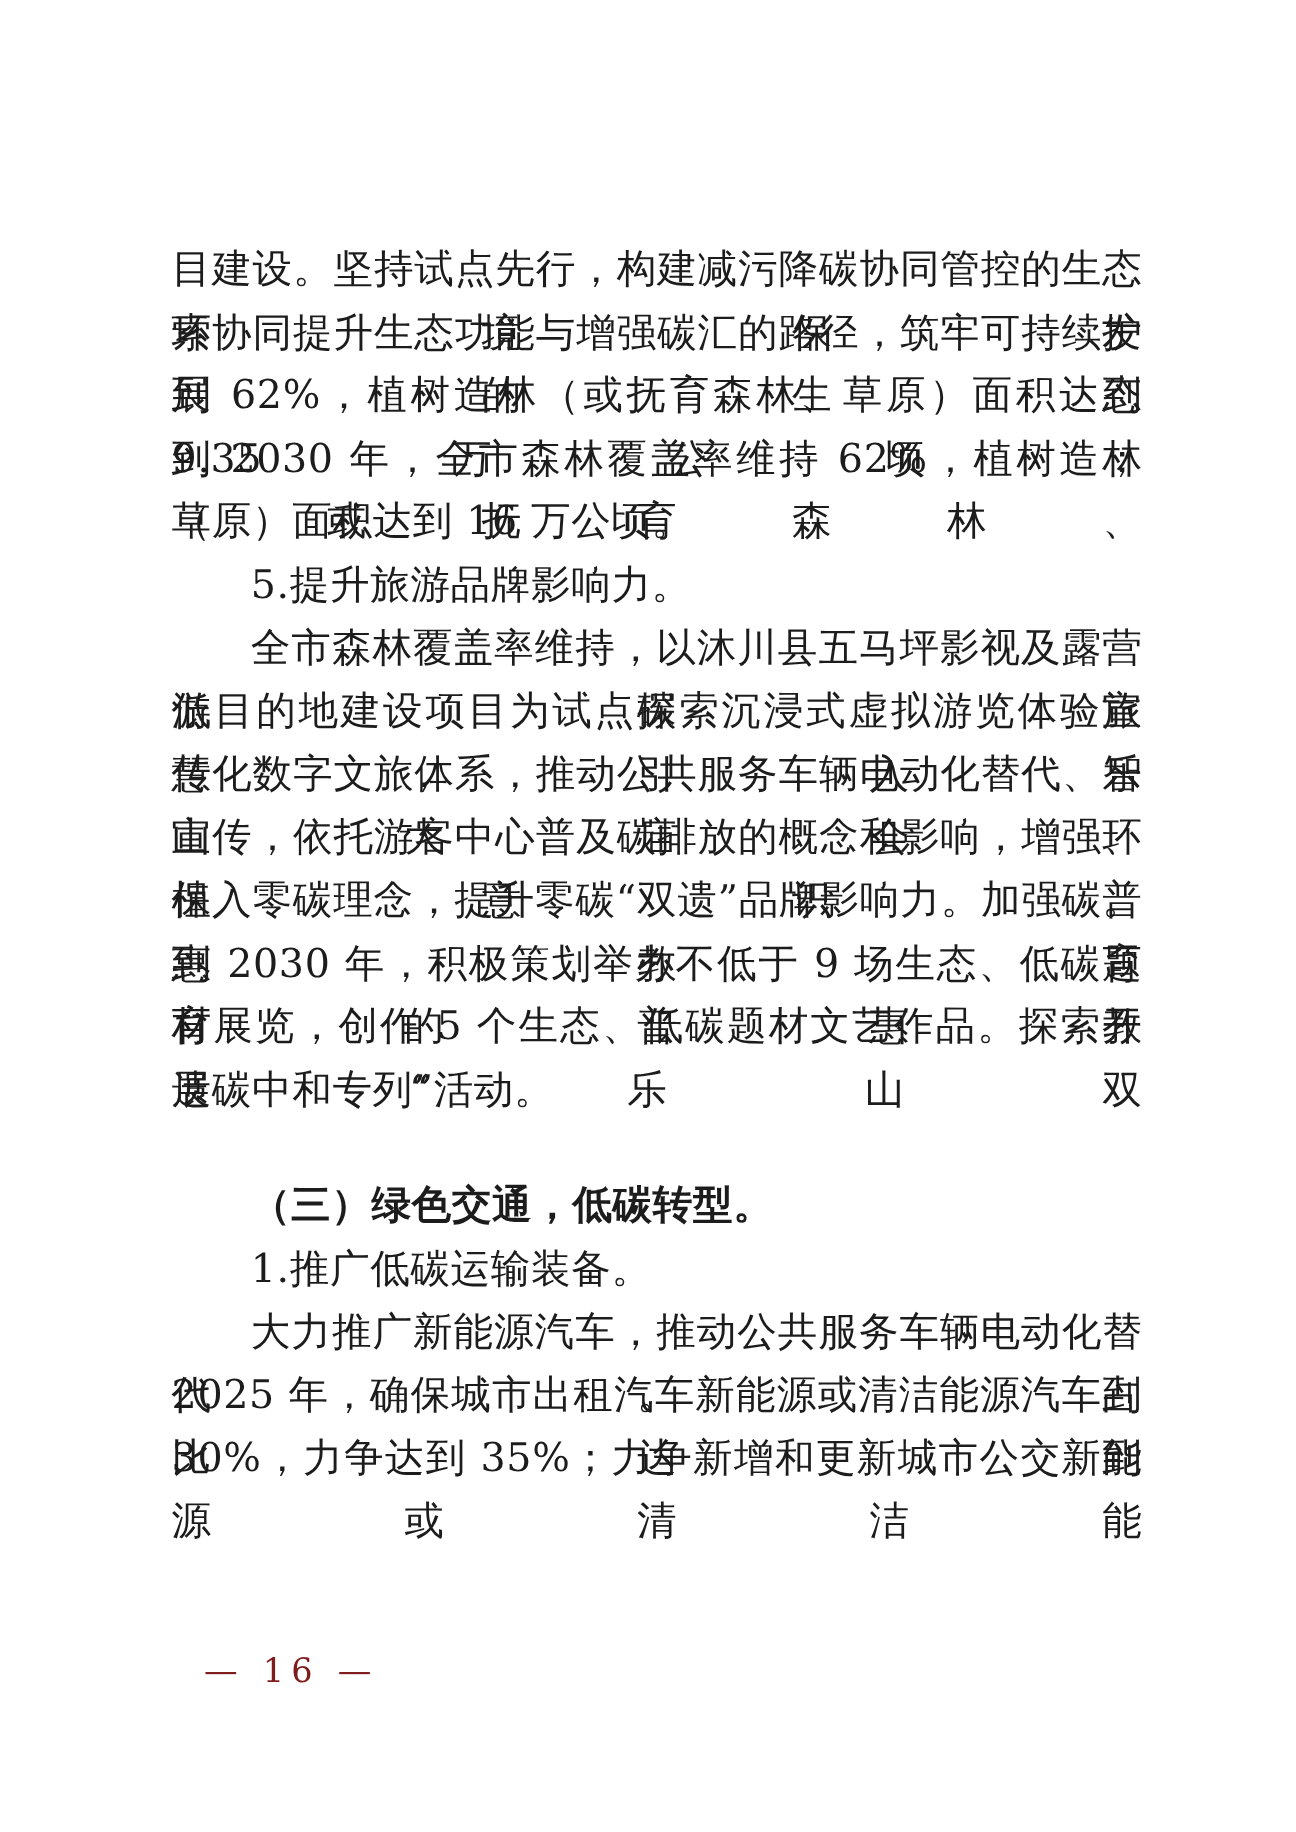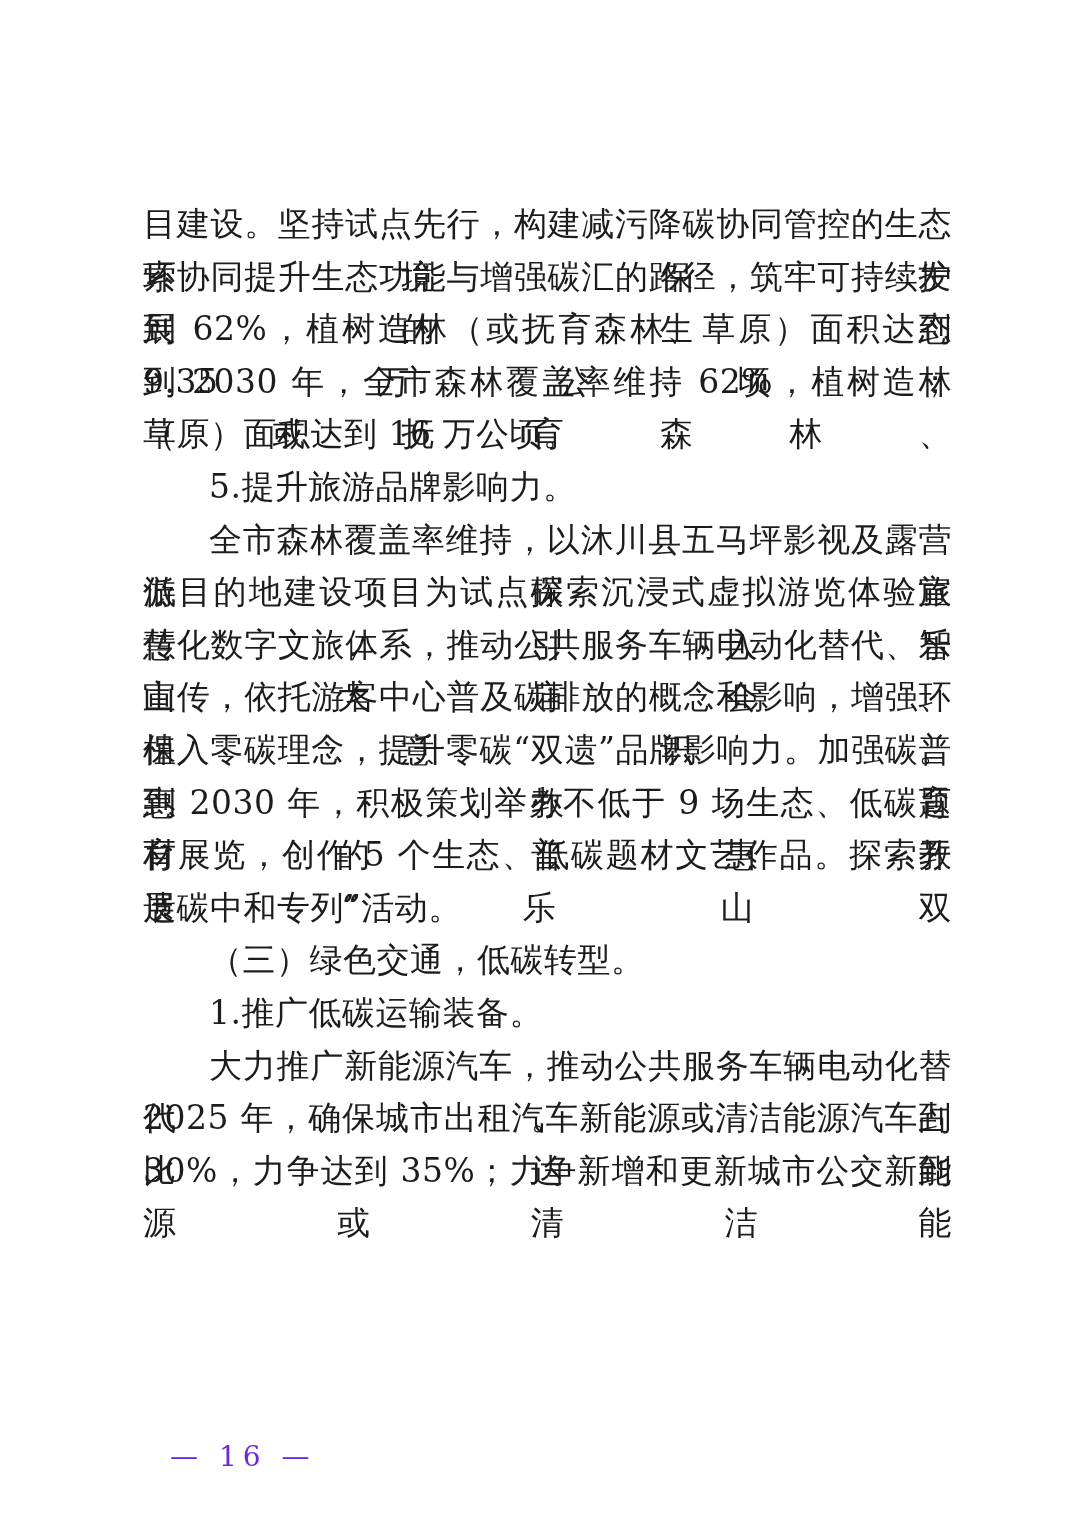--- a/index.html
+++ b/index.html
@@ -26,29 +26,29 @@
     font-size: 33px;
     letter-spacing: 0.5px;
     text-align: left;
   }
   .fill {
     text-align: justify;
     text-align-last: justify;
     -moz-text-align-last: justify;
   }
   .indent { text-indent: 66px; }
-  .bold { font-weight: 400; }
+  .bold { font-weight: 700; margin-top: 44px; }
   .page-footer {
     position: absolute;
-    top: 1440px;
+    top: 1376px;
     left: 170px;
     font-size: 28px;
     line-height: 34px;
     letter-spacing: 6px;
-    color: #6d28d9;
+    color: #7f1d1d;
   }
 </style>
 </head>
 <body>
 
 <div class="page">
   <main class="text-block">
     <p class="line fill">目建设。坚持试点先行，构建减污降碳协同管控的生态环境保护</p>
     <p class="line fill">索协同提升生态功能与增强碳汇的路径，筑牢可持续发展的生态</p>
     <p class="line fill">到 62%，植树造林（或抚育森林、草原）面积达到 9.35 万公顷；</p>

